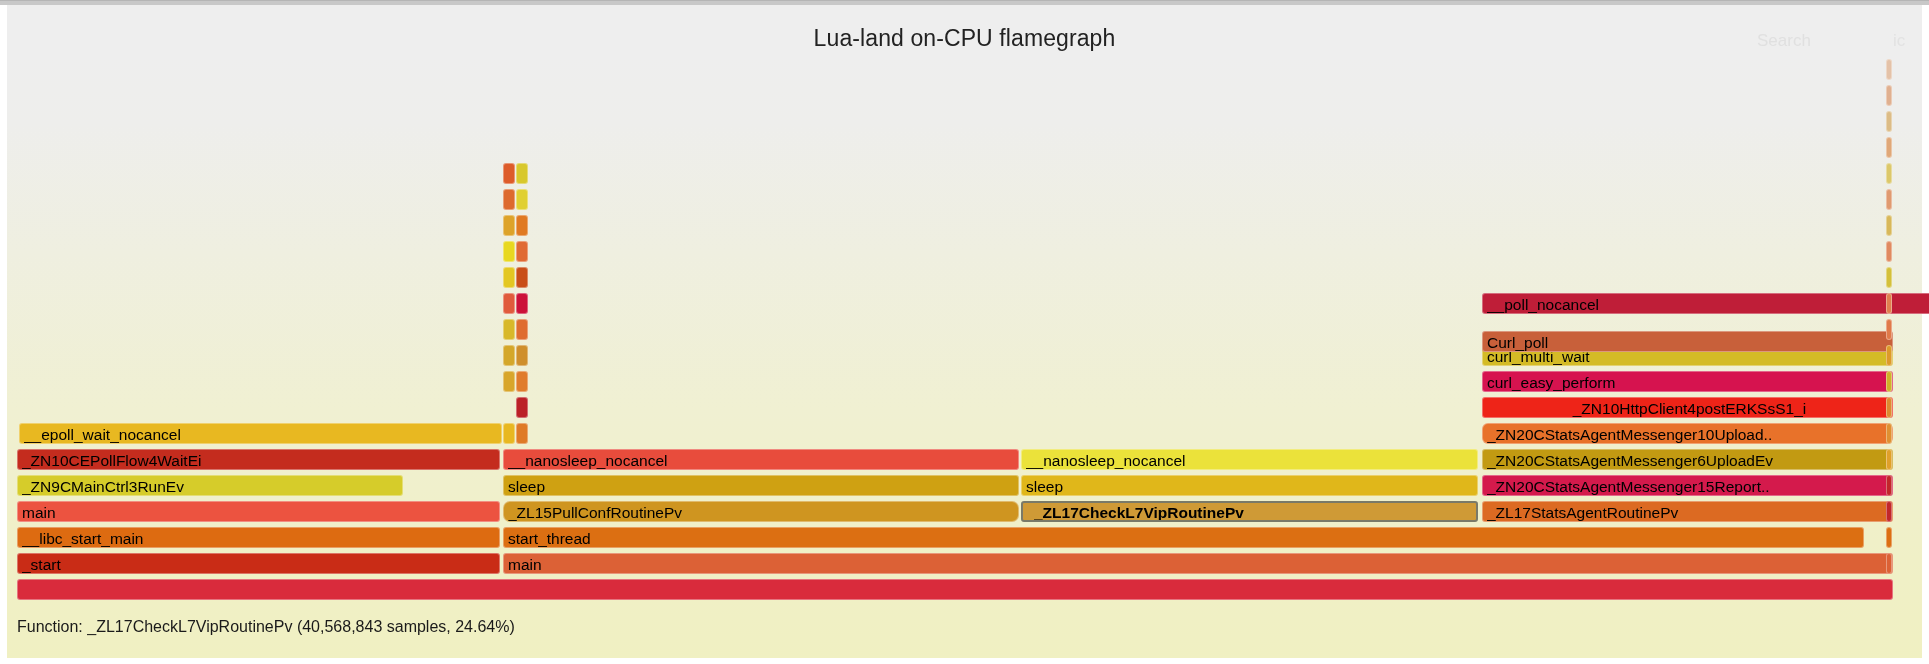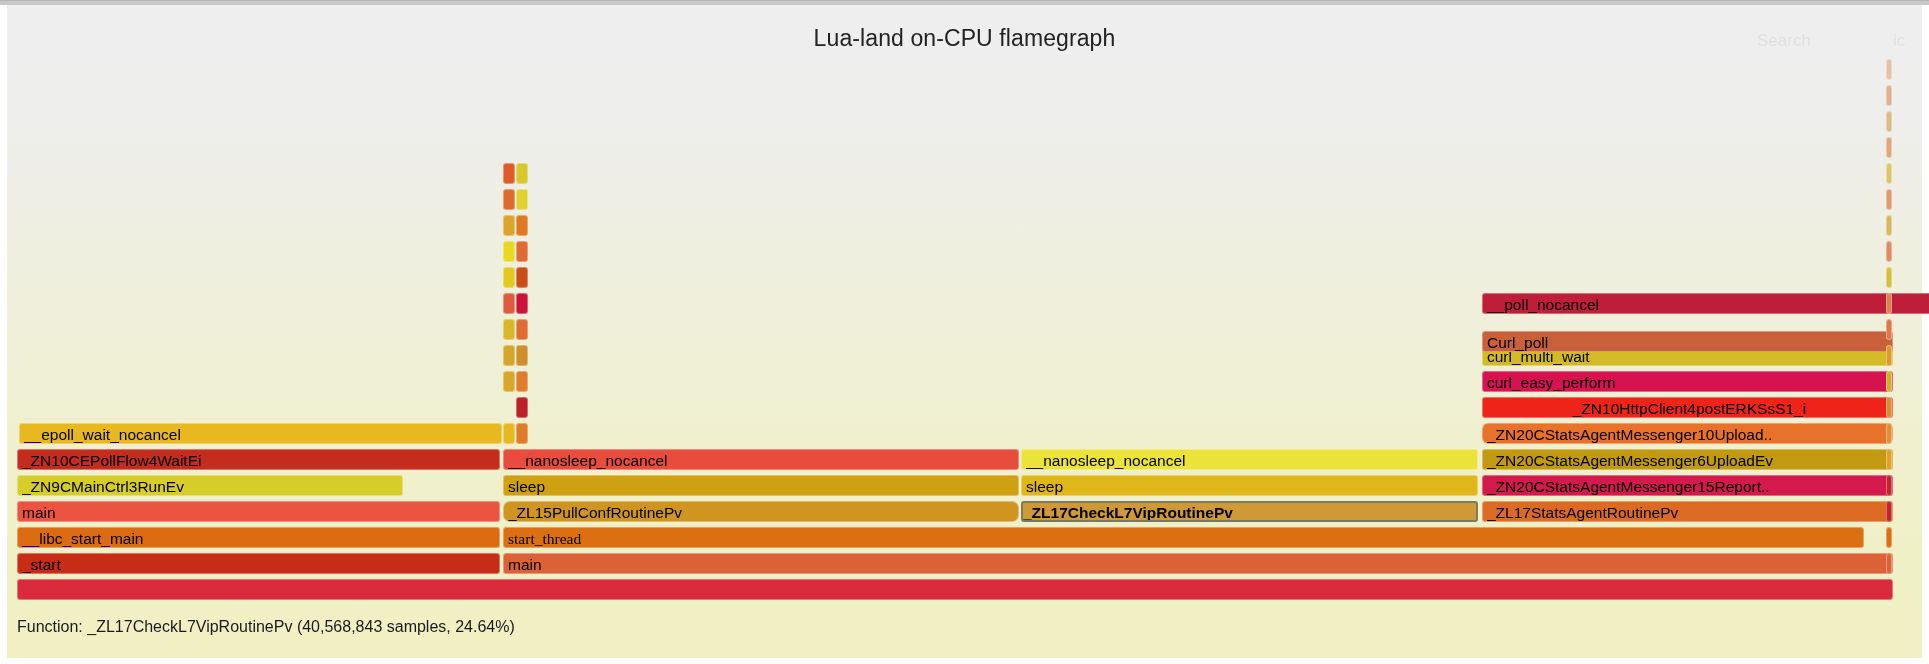--- a/index.html
+++ b/index.html
@@ -69,21 +69,21 @@
     line-height: 21px;
     font-size: 15.5px;
     color: #000000;
     padding-left: 4px;
     border: 1px solid rgba(255,255,255,0.35);
     cursor: pointer;
   }
   .frame.sel {
     border: 2px solid #7a7a68;
     line-height: 19px;
-    padding-left: 0;
+    padding-left: 11px;
     font-weight: bold;
   }
   .frame .lbl {
     display: block;
     overflow: hidden;
     text-overflow: clip;
     white-space: nowrap;
   }
   #status {
     position: absolute;
@@ -111,21 +111,21 @@
     <div id="frames-layer">
         <div class="frame" style="left: 10px; top: 548px; width: 483px; background: rgb(201, 44, 22);">
           <span class="lbl">_start</span>
         </div>
         <div class="frame" style="left: 496px; top: 548px; width: 1390px; background: rgb(220, 97, 54);">
           <span class="lbl">main</span>
         </div>
         <div class="frame" style="left: 10px; top: 522px; width: 483px; background: rgb(221, 107, 17);">
           <span class="lbl">__libc_start_main</span>
         </div>
-        <div class="frame" style="left: 496px; top: 522px; width: 1361px; background: rgb(220, 111, 18); font-family: Liberation Serif, serif;">
+        <div class="frame" style="left: 496px; top: 522px; width: 1361px; background: rgb(220, 111, 18);">
           <span class="lbl">start_thread</span>
         </div>
         <div class="frame" style="left: 10px; top: 496px; width: 483px; background: rgb(236, 83, 64);">
           <span class="lbl">main</span>
         </div>
         <div class="frame" style="left: 496px; top: 496px; width: 516px; background: rgb(207, 149, 32); border-radius: 7px;">
           <span class="lbl">_ZL15PullConfRoutinePv</span>
         </div>
         <div class="frame sel" style="left: 1014px; top: 496px; width: 457px; background: rgb(207, 154, 54);">
           <span class="lbl">_ZL17CheckL7VipRoutinePv</span>

